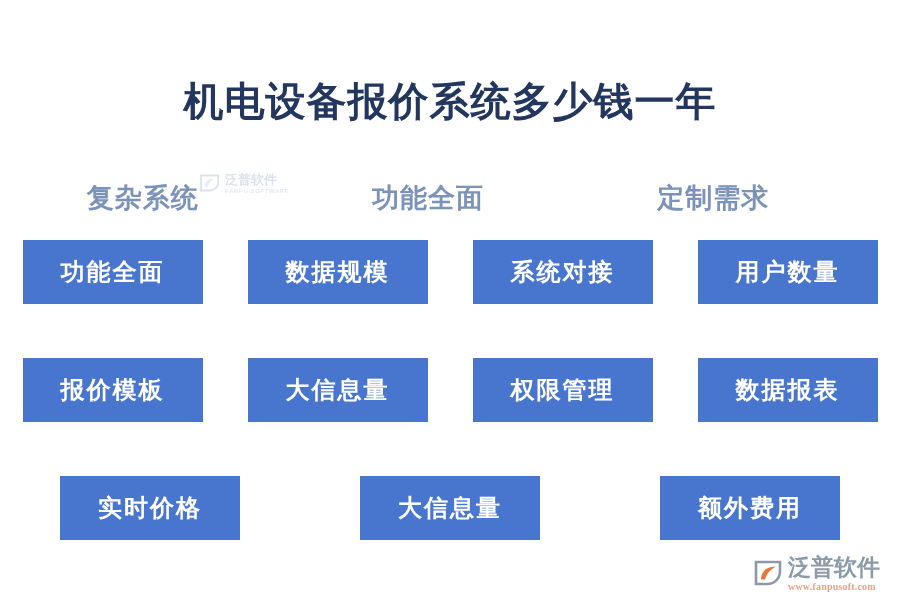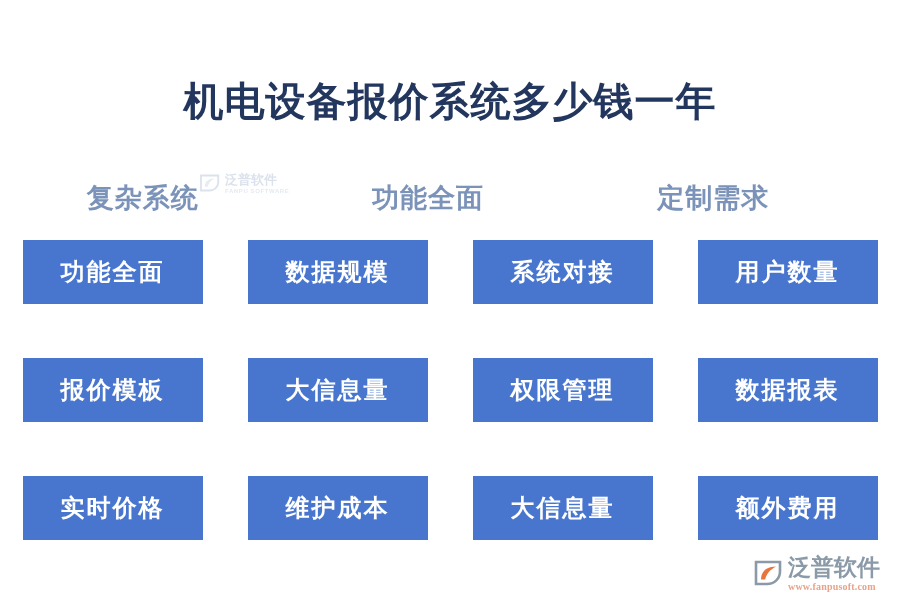--- a/index.html
+++ b/index.html
@@ -226,23 +226,20 @@
     <div class="cell">
       <div class="box">数据报表</div>
     </div>
   </div>
 
   <div class="grid-row">
     <div class="cell">
       <div class="box">实时价格</div>
     </div>
     <div class="cell">
-      <div class="box">维护成本</div>
-    </div>
-    <div class="cell">
       <div class="box">大信息量</div>
     </div>
     <div class="cell">
       <div class="box">额外费用</div>
     </div>
   </div>
 
 </div>
 
 <div id="brand-logo">

